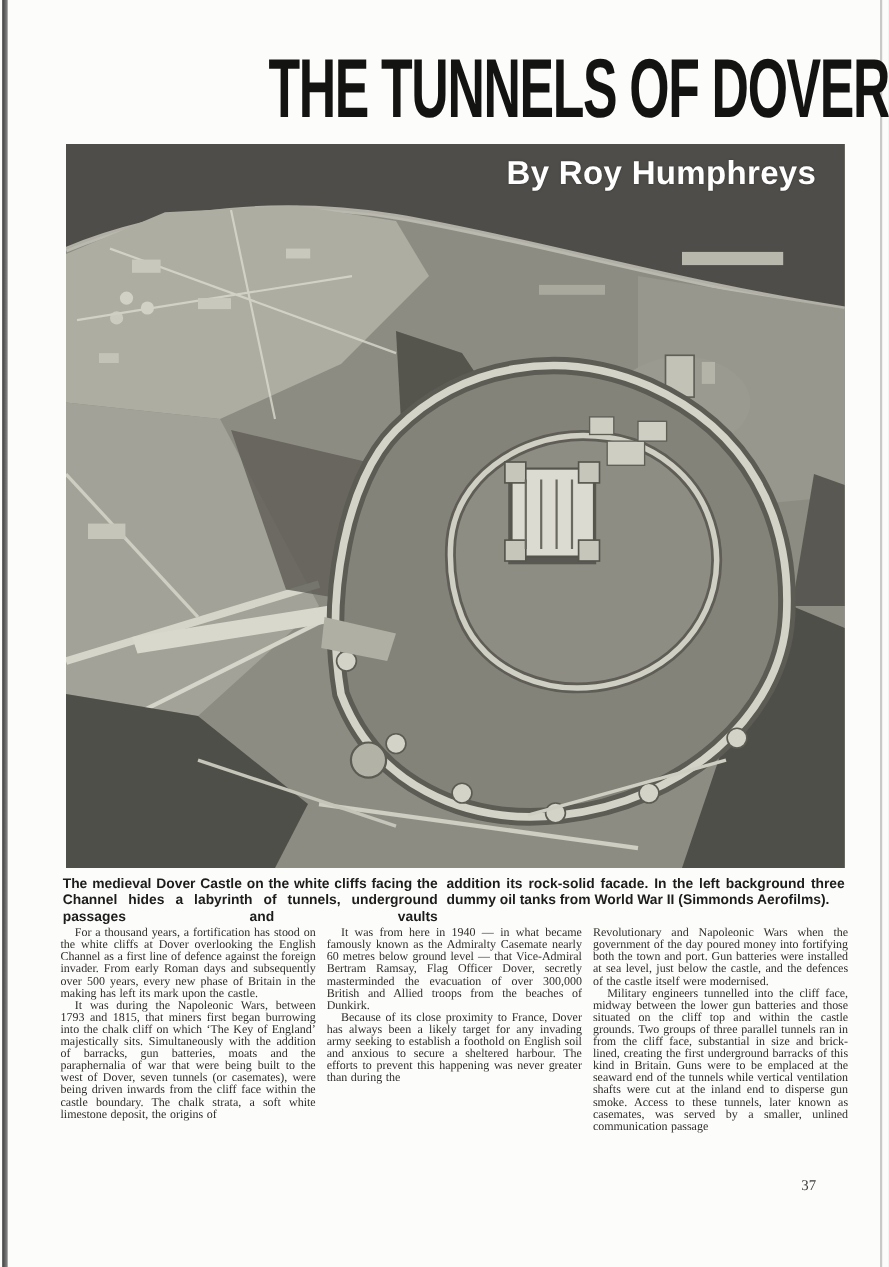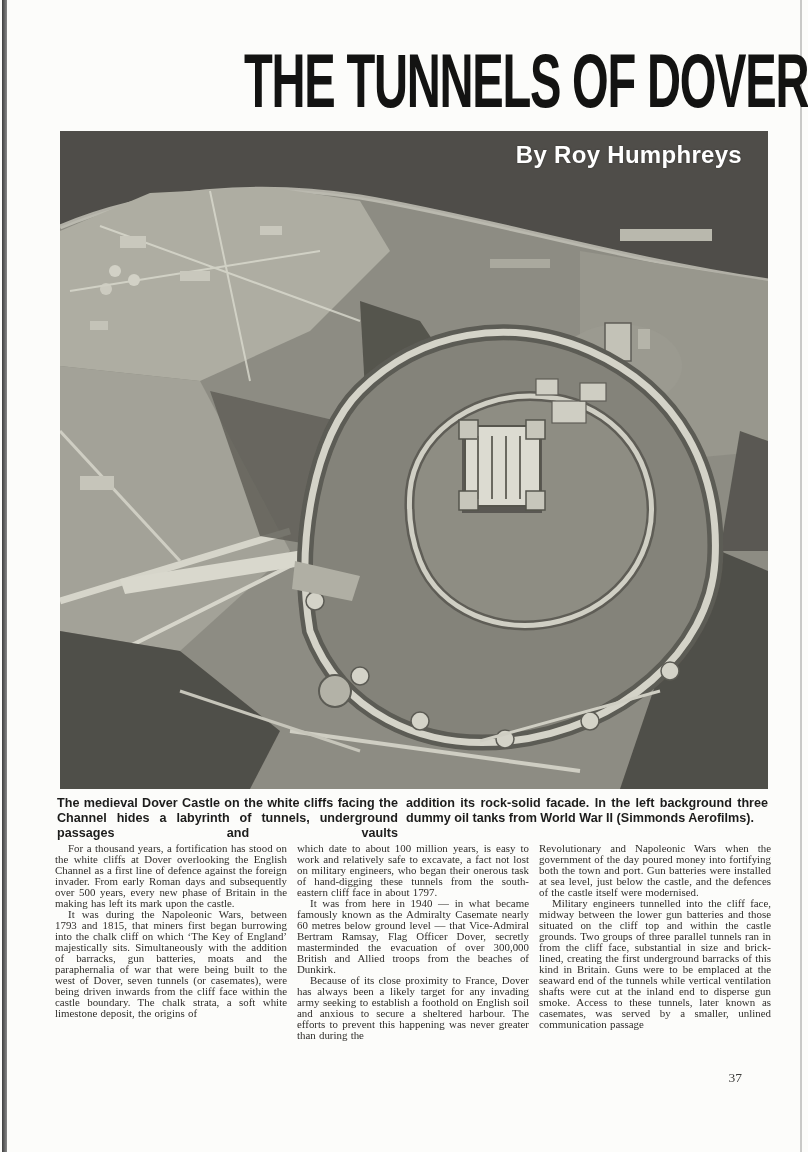--- a/index.html
+++ b/index.html
@@ -35,21 +35,21 @@
   }
   .photo{
     position:absolute;left:60px;top:131px;width:708px;height:658px;
     background:#8d8c83;
   }
   .photo svg{display:block;width:100%;height:100%;}
   .byline{
     position:absolute;top:10px;right:26px;
     font-family:"Liberation Sans", sans-serif;
     font-weight:bold;
-    font-size:24px;
+    font-size:30px;
     color:#ffffff;
     letter-spacing:0.3px;
     text-shadow:0 0 2px rgba(0,0,0,0.35);
     text-align:center;
   }
   .caption-row{
     position:absolute;left:57px;top:796px;width:711px;
     display:flex;gap:8px;
     font-family:"Liberation Sans", sans-serif;
     font-weight:bold;
@@ -189,21 +189,20 @@
     <div class="caption-left">The medieval Dover Castle on the white cliffs facing the Channel hides a labyrinth of tunnels, underground passages and vaults</div>
     <div class="caption-right">addition its rock-solid facade. In the left background three dummy oil tanks from World War II (Simmonds Aerofilms).</div>
   </div>
 
   <div class="article">
     <div class="col">
         <p class="body-para">For a thousand years, a fortification has stood on the white cliffs at Dover overlooking the English Channel as a first line of defence against the foreign invader. From early Roman days and subsequently over 500 years, every new phase of Britain in the making has left its mark upon the castle.</p>
         <p class="body-para">It was during the Napoleonic Wars, between 1793 and 1815, that miners first began burrowing into the chalk cliff on which ‘The Key of England’ majestically sits. Simultaneously with the addition of barracks, gun batteries, moats and the paraphernalia of war that were being built to the west of Dover, seven tunnels (or casemates), were being driven inwards from the cliff face within the castle boundary. The chalk strata, a soft white limestone deposit, the origins of</p>
       </div>
     <div class="col">
-        <p class="body-para cont">which date to about 100 million years, is easy to work and relatively safe to excavate, a fact not lost on military engineers, who began their onerous task of hand-digging these tunnels from the south-eastern cliff face in about 1797.</p>
         <p class="body-para">It was from here in 1940 — in what became famously known as the Admiralty Casemate nearly 60 metres below ground level — that Vice-Admiral Bertram Ramsay, Flag Officer Dover, secretly masterminded the evacuation of over 300,000 British and Allied troops from the beaches of Dunkirk.</p>
         <p class="body-para">Because of its close proximity to France, Dover has always been a likely target for any invading army seeking to establish a foothold on English soil and anxious to secure a sheltered harbour. The efforts to prevent this happening was never greater than during the</p>
       </div>
     <div class="col">
         <p class="body-para cont">Revolutionary and Napoleonic Wars when the government of the day poured money into fortifying both the town and port. Gun batteries were installed at sea level, just below the castle, and the defences of the castle itself were modernised.</p>
         <p class="body-para">Military engineers tunnelled into the cliff face, midway between the lower gun batteries and those situated on the cliff top and within the castle grounds. Two groups of three parallel tunnels ran in from the cliff face, substantial in size and brick-lined, creating the first underground barracks of this kind in Britain. Guns were to be emplaced at the seaward end of the tunnels while vertical ventilation shafts were cut at the inland end to disperse gun smoke. Access to these tunnels, later known as casemates, was served by a smaller, unlined communication passage</p>
       </div>
   </div>
 
   <div class="page-number">37</div>

